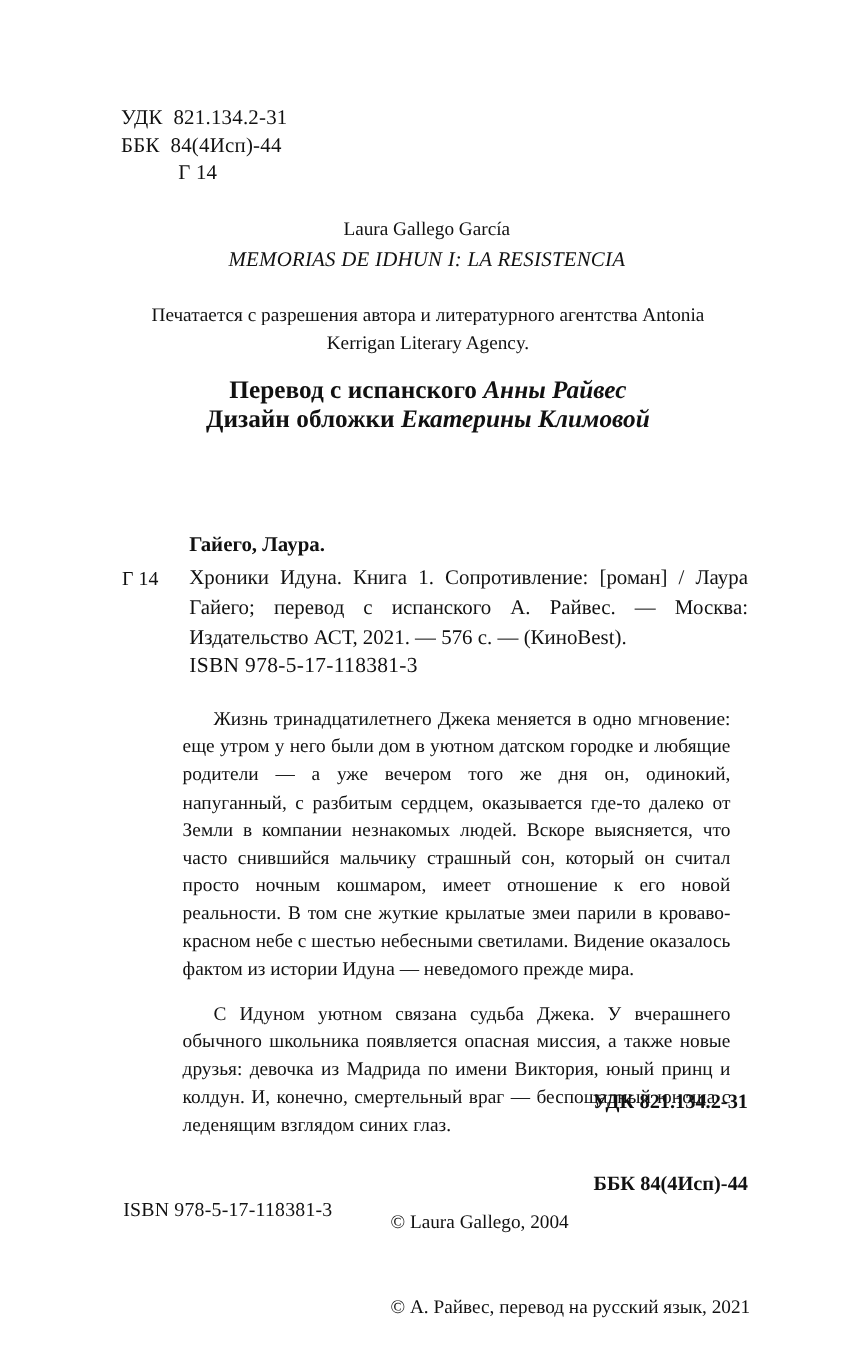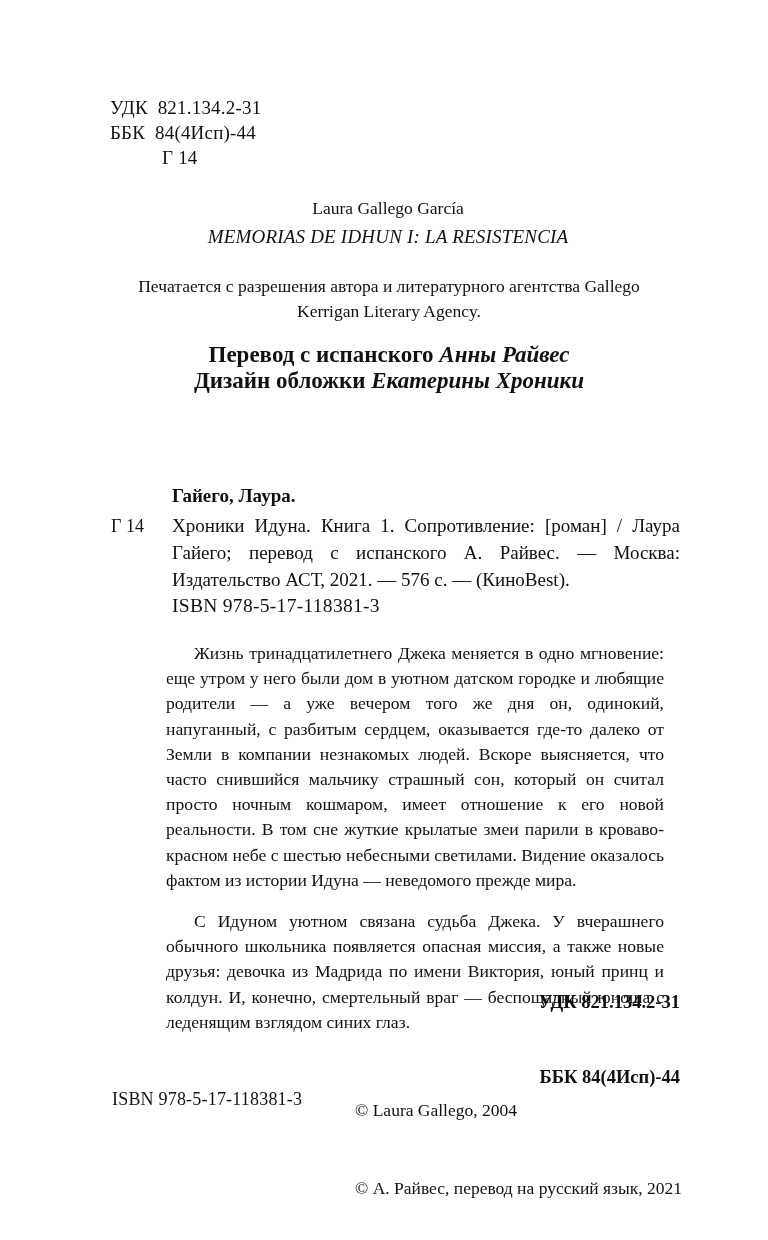--- a/index.html
+++ b/index.html
@@ -172,28 +172,28 @@
     <div class="l1">УДК  821.134.2-31</div>
     <div class="l2">ББК  84(4Исп)-44</div>
     <div class="l3">Г 14</div>
   </div>
 
   <div class="orig">
     <div class="author">Laura Gallego García</div>
     <div class="title">MEMORIAS DE IDHUN I: LA RESISTENCIA</div>
   </div>
 
-  <div class="permission">Печатается с разрешения автора и литературного агентства Gallego Kerrigan Literary Agency.</div>
+  <div class="permission">Печатается с разрешения автора и литературного агентства Antonia Kerrigan Literary Agency.</div>
 
   <div class="credits">
     <div>
       <span>Перевод с испанского </span><span class="i">Анны Райвес</span>
     </div>
     <div>
-      <span>Дизайн обложки </span><span class="i">Екатерины Хроники</span>
+      <span>Дизайн обложки </span><span class="i">Екатерины Климовой</span>
     </div>
   </div>
 
   <div class="cip-name">Гайего, Лаура.</div>
   <div class="cip-code">Г 14</div>
   <div class="cip-desc">Хроники Идуна. Книга 1. Сопротивление: [роман] / Лаура Гайего; перевод с испанского А. Райвес. — Москва: Издательство АСТ, 2021. — 576 с. — (КиноBest).</div>
   <div class="isbn-main">ISBN 978-5-17-118381-3</div>
 
   <div class="annot">
     <p>Жизнь тринадцатилетнего Джека меняется в одно мгновение: еще утром у него были дом в уютном датском городке и любящие родители — а уже вечером того же дня он, одинокий, напуганный, с разбитым сердцем, оказывается где-то далеко от Земли в компании незнакомых людей. Вскоре выясняется, что часто снившийся мальчику страшный сон, который он считал просто ночным кошмаром, имеет отношение к его новой реальности. В том сне жуткие крылатые змеи парили в кроваво-красном небе с шестью небесными светилами. Видение оказалось фактом из истории Идуна — неведомого прежде мира.</p>

